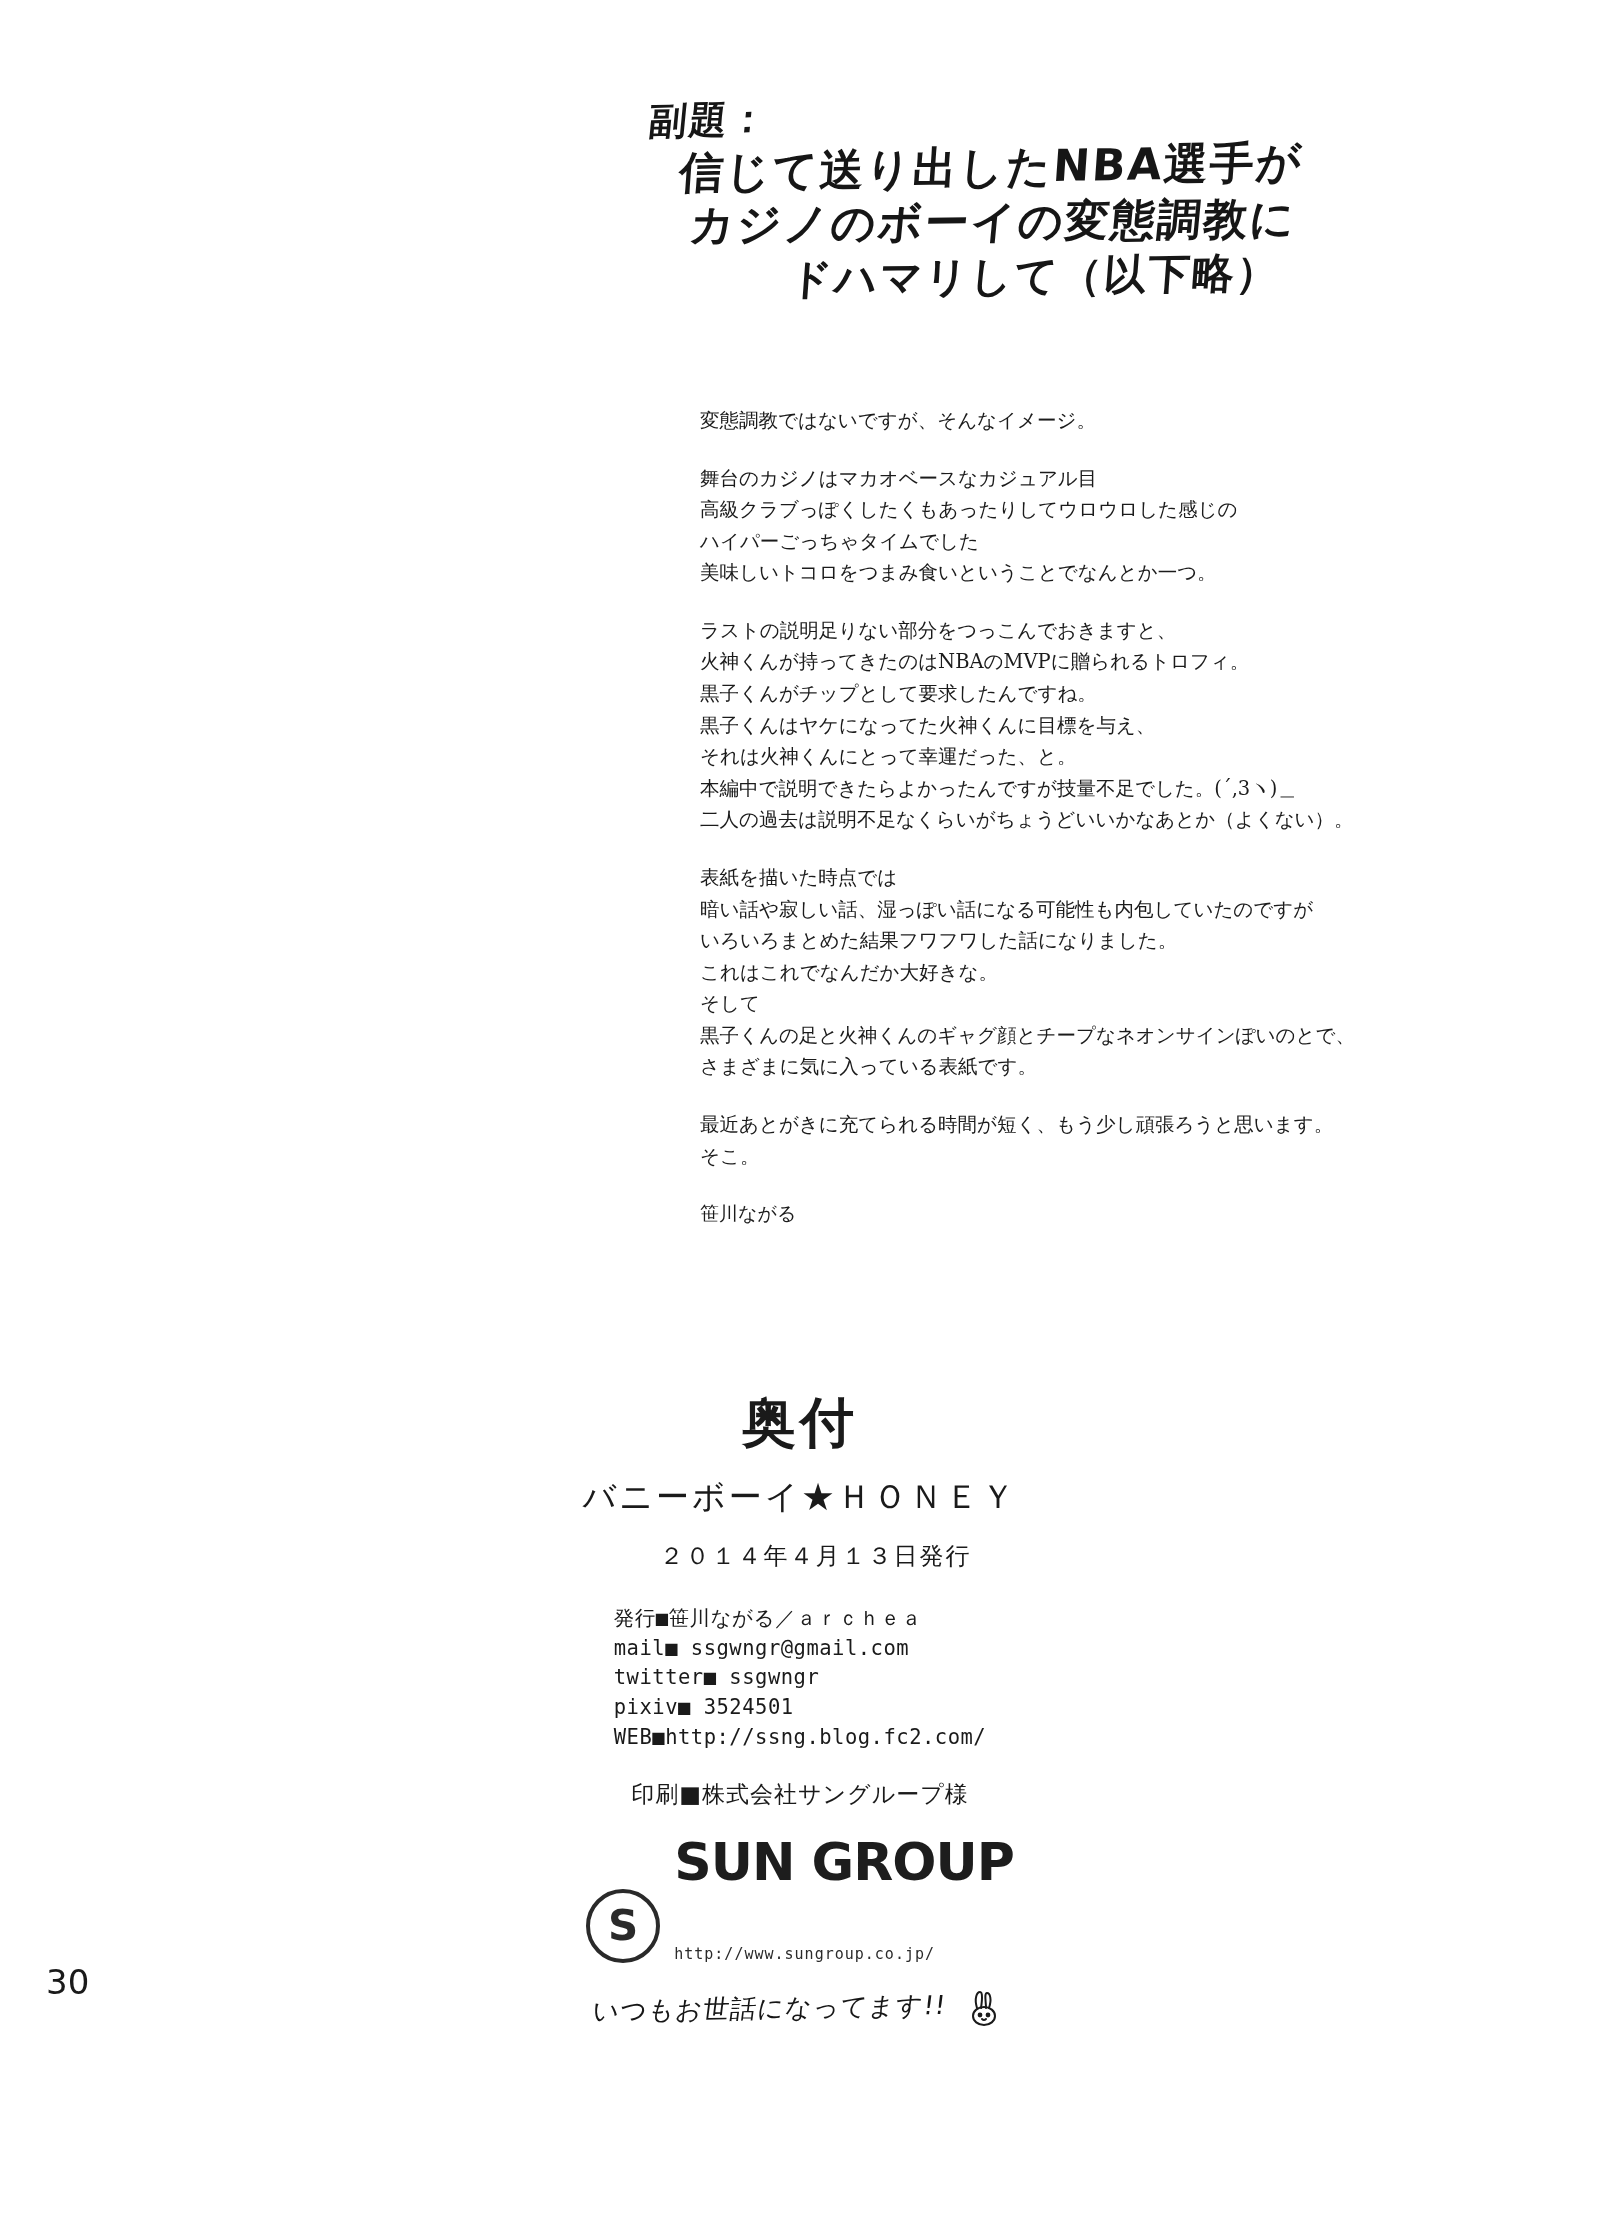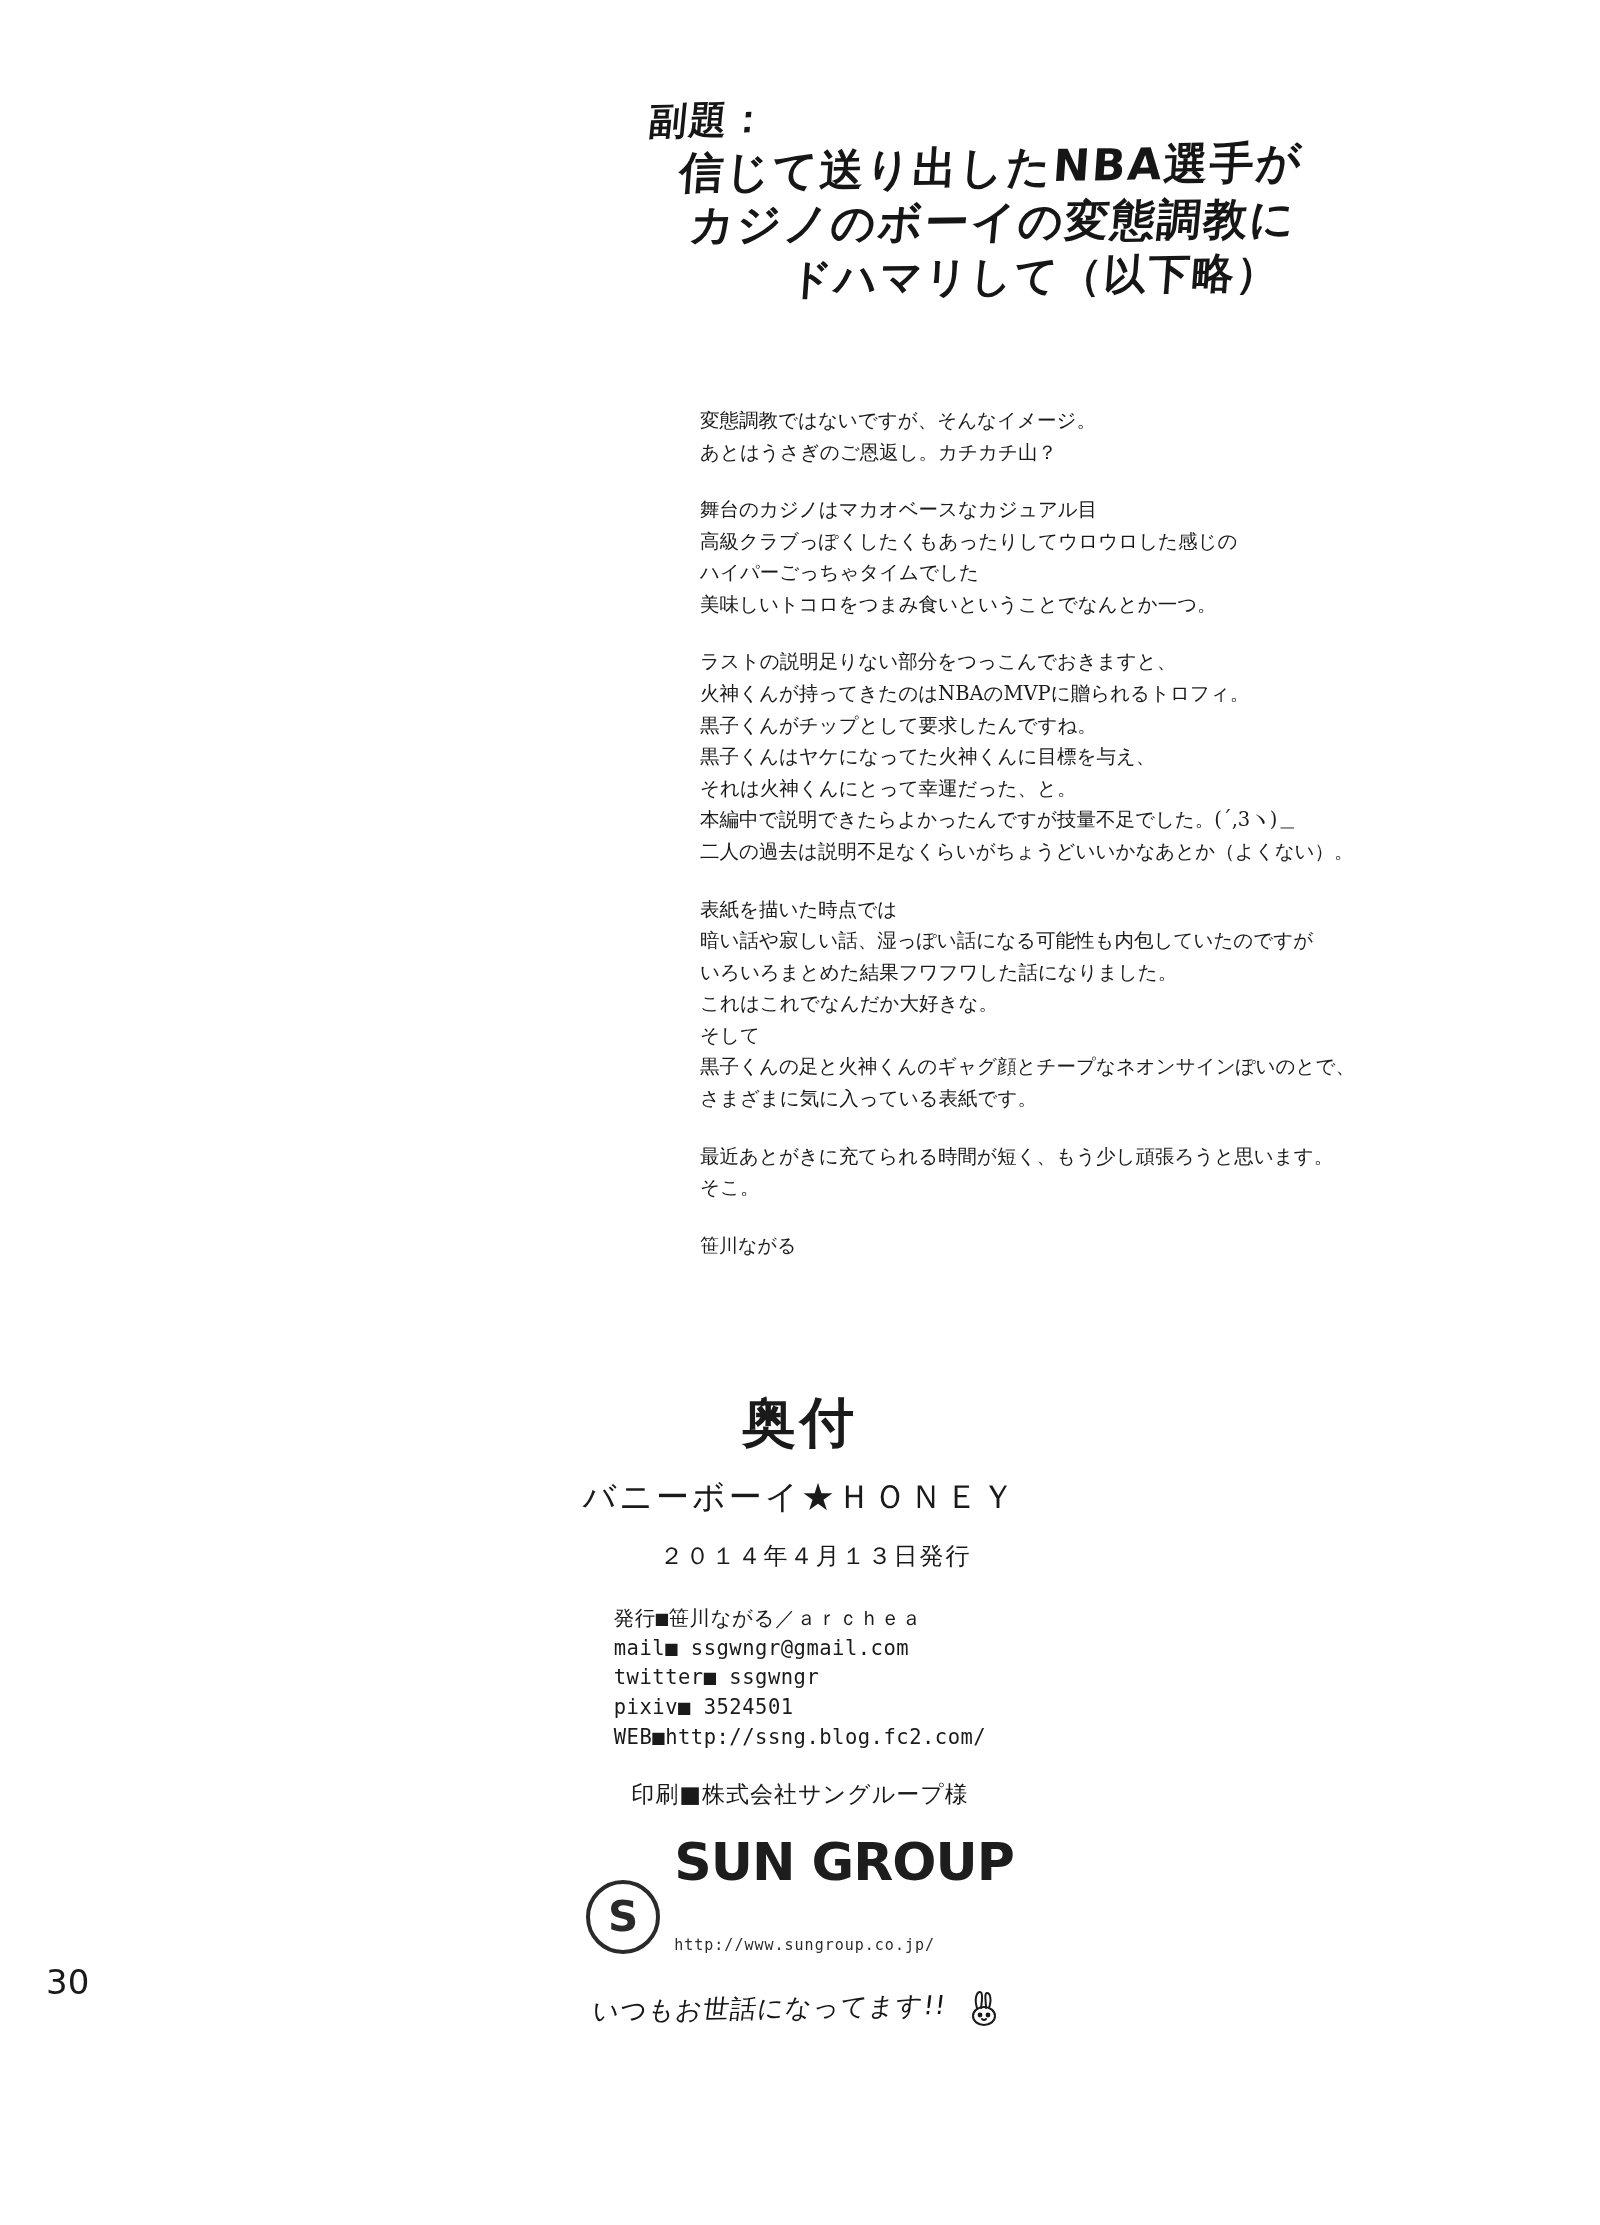--- a/index.html
+++ b/index.html
@@ -175,21 +175,21 @@
     font-size: 52px;
     letter-spacing: -1px;
     line-height: 1;
     color: #1d1d1d;
   }
   .logo-url {
     font-family: "DejaVu Sans Mono", monospace;
     font-size: 15px;
     letter-spacing: 1px;
     color: #2a2a2a;
-    margin-top: 0;
+    margin-top: 9px;
   }
 
   
   .thanks-row {
     position: absolute;
     left: 0;
     right: 0;
     top: 1985px;
     display: flex;
     justify-content: center;
@@ -232,21 +232,20 @@
     <span class="hw-line hw1">副題：</span>
     <span class="hw-line hw2">信じて送り出したNBA選手が</span>
     <span class="hw-line hw3">カジノのボーイの変態調教に</span>
     <span class="hw-line hw4">ドハマリして（以下略）</span>
   </div>
 
   <div class="afterword">
 
     <p>
       <span class="line">変態調教ではないですが、そんなイメージ。</span>
-      <span class="line">あとはうさぎのご恩返し。カチカチ山？</span>
     </p>
 
     <p>
       <span class="line">舞台のカジノはマカオベースなカジュアル目</span>
       <span class="line">高級クラブっぽくしたくもあったりしてウロウロした感じの</span>
       <span class="line">ハイパーごっちゃタイムでした</span>
       <span class="line">美味しいトコロをつまみ食いということでなんとか一つ。</span>
     </p>
 
     <p>

